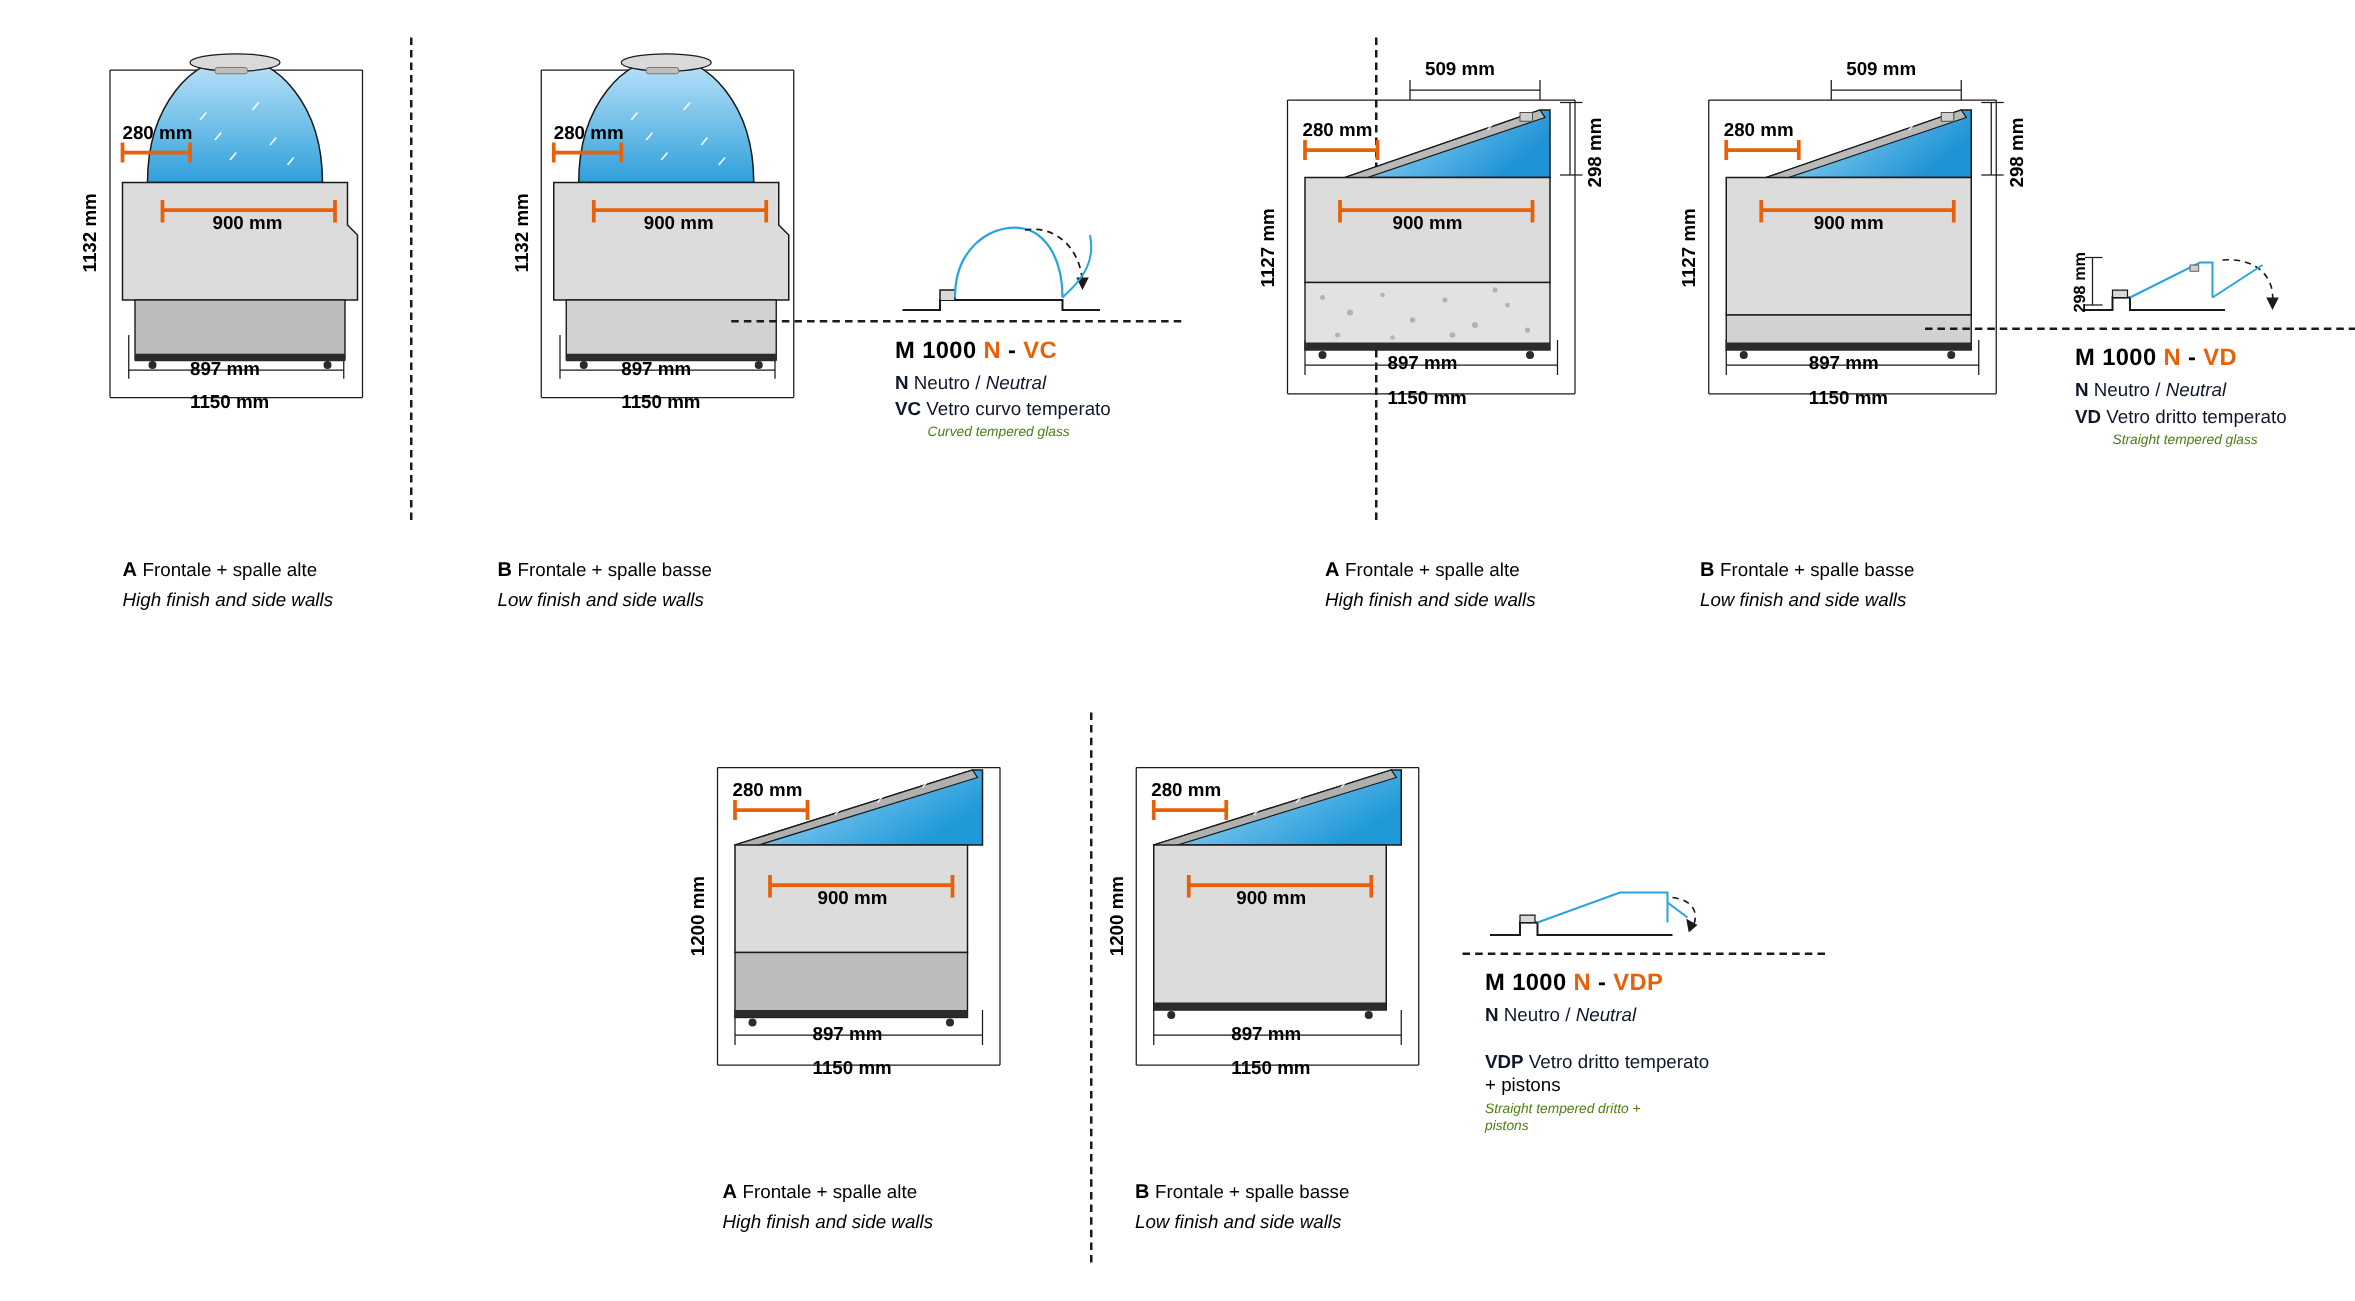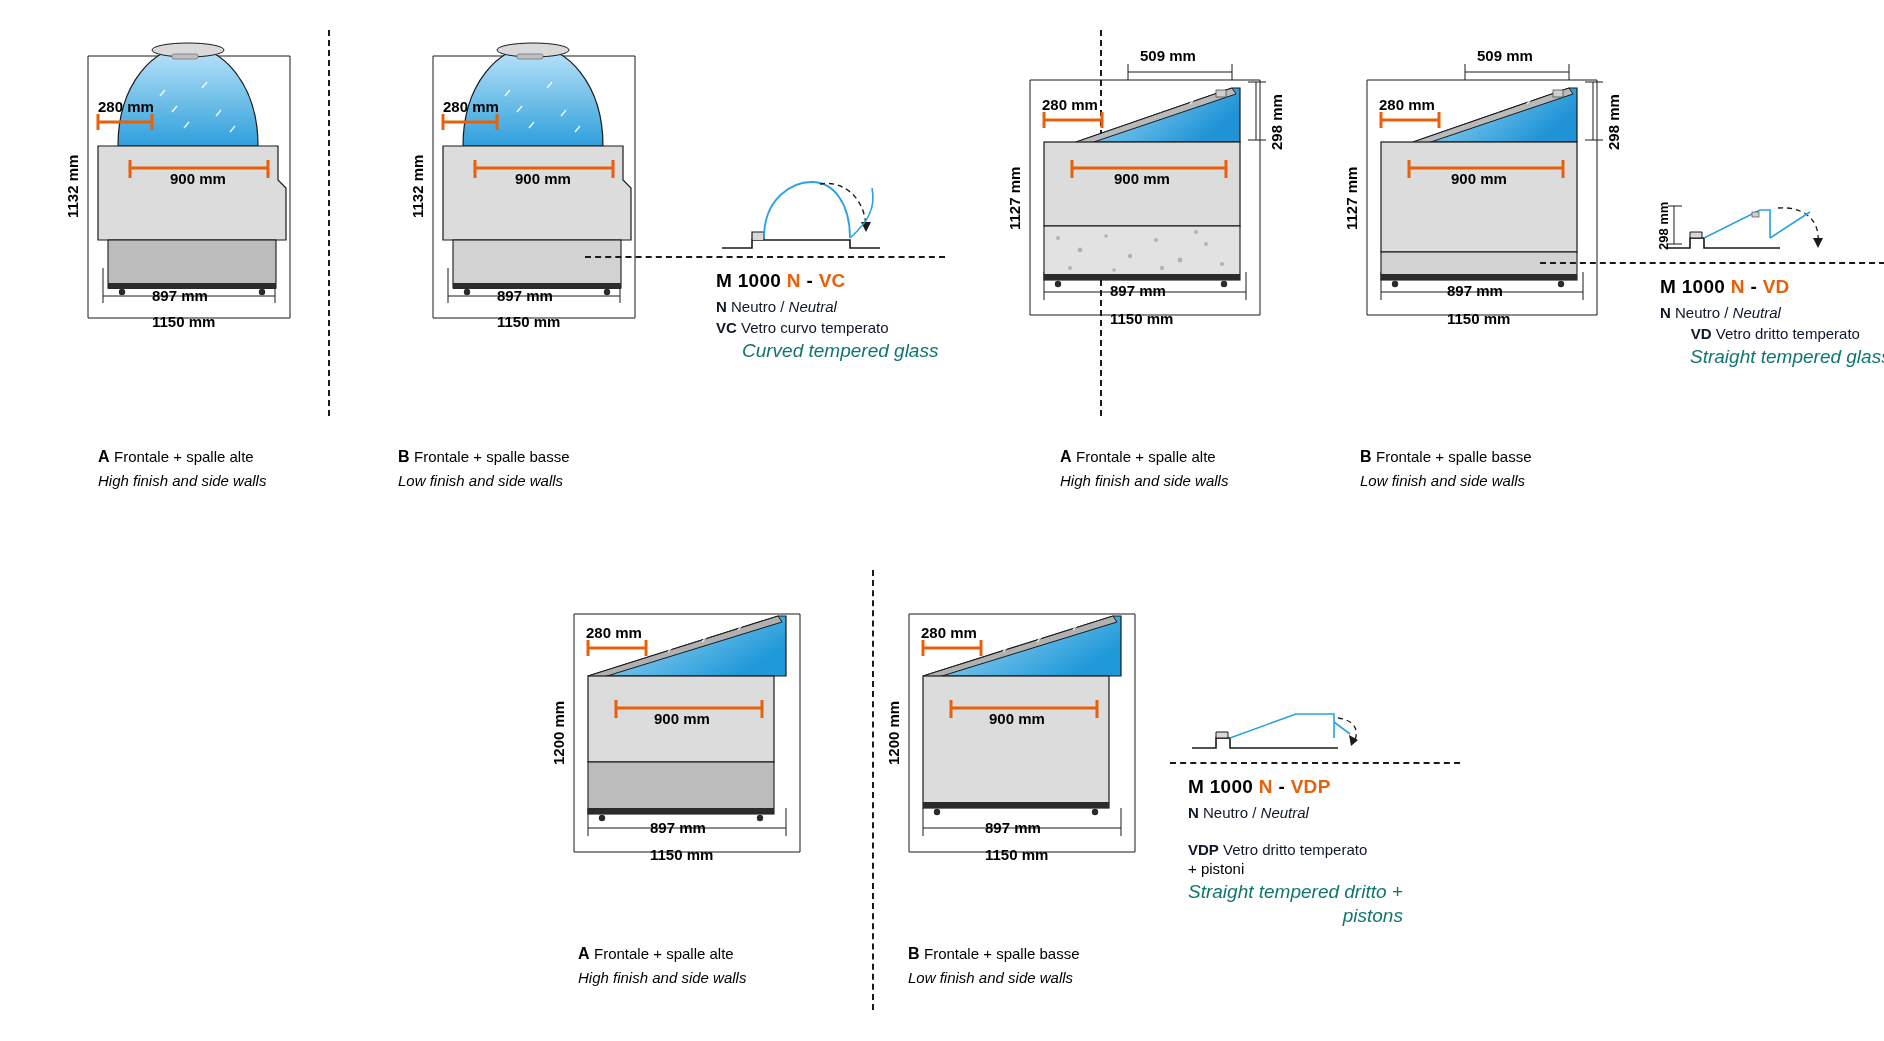--- a/index.html
+++ b/index.html
@@ -53,21 +53,21 @@
   }
   .legend-title .orange { color: #e8610a; }
   .legend-row {
     font-size: 15px;
     color: #0f172a;
     white-space: nowrap;
   }
   .legend-row b { font-weight: bold; }
   .legend-row i { font-style: italic; }
   .legend-it { font-size: 15px; color: #000; white-space: nowrap; }
-  .legend-en { font-size: 19px; color: #0f766e; font-style: italic; white-space: nowrap; text-align: right; }
+  .legend-en { font-size: 11px; color: #4d7c0f; font-style: italic; white-space: nowrap; }
 
   .divider {
     border-left: 2px dashed #1a1a1a;
     width: 0;
   }
   .hdashed {
     border-top: 2px dashed #1a1a1a;
     height: 0;
   }
   svg { display: block; overflow: visible; }
@@ -547,19 +547,19 @@
       </div>
       <div class="legend-row" style="margin-top:6px;">
         <b>N</b>
         <span>Neutro /</span>
         <i>Neutral</i>
       </div>
       <div class="legend-row" style="margin-top:20px;">
         <b>VDP</b>
         <span>Vetro dritto temperato</span>
       </div>
-      <div class="legend-it" style="margin-top:2px;">+ pistoni</div>
+      <div class="legend-it" style="margin-top:2px;">+ pistons</div>
       <div class="legend-en" style="margin-top:4px;">Straight tempered dritto +</div>
-      <div class="legend-en" style="margin-top:2px;margin-left:21px;">pistons</div>
+      <div class="legend-en" style="margin-top:2px;">pistons</div>
     </div>
   </div>
 
 </div>
 
 </body></html>

